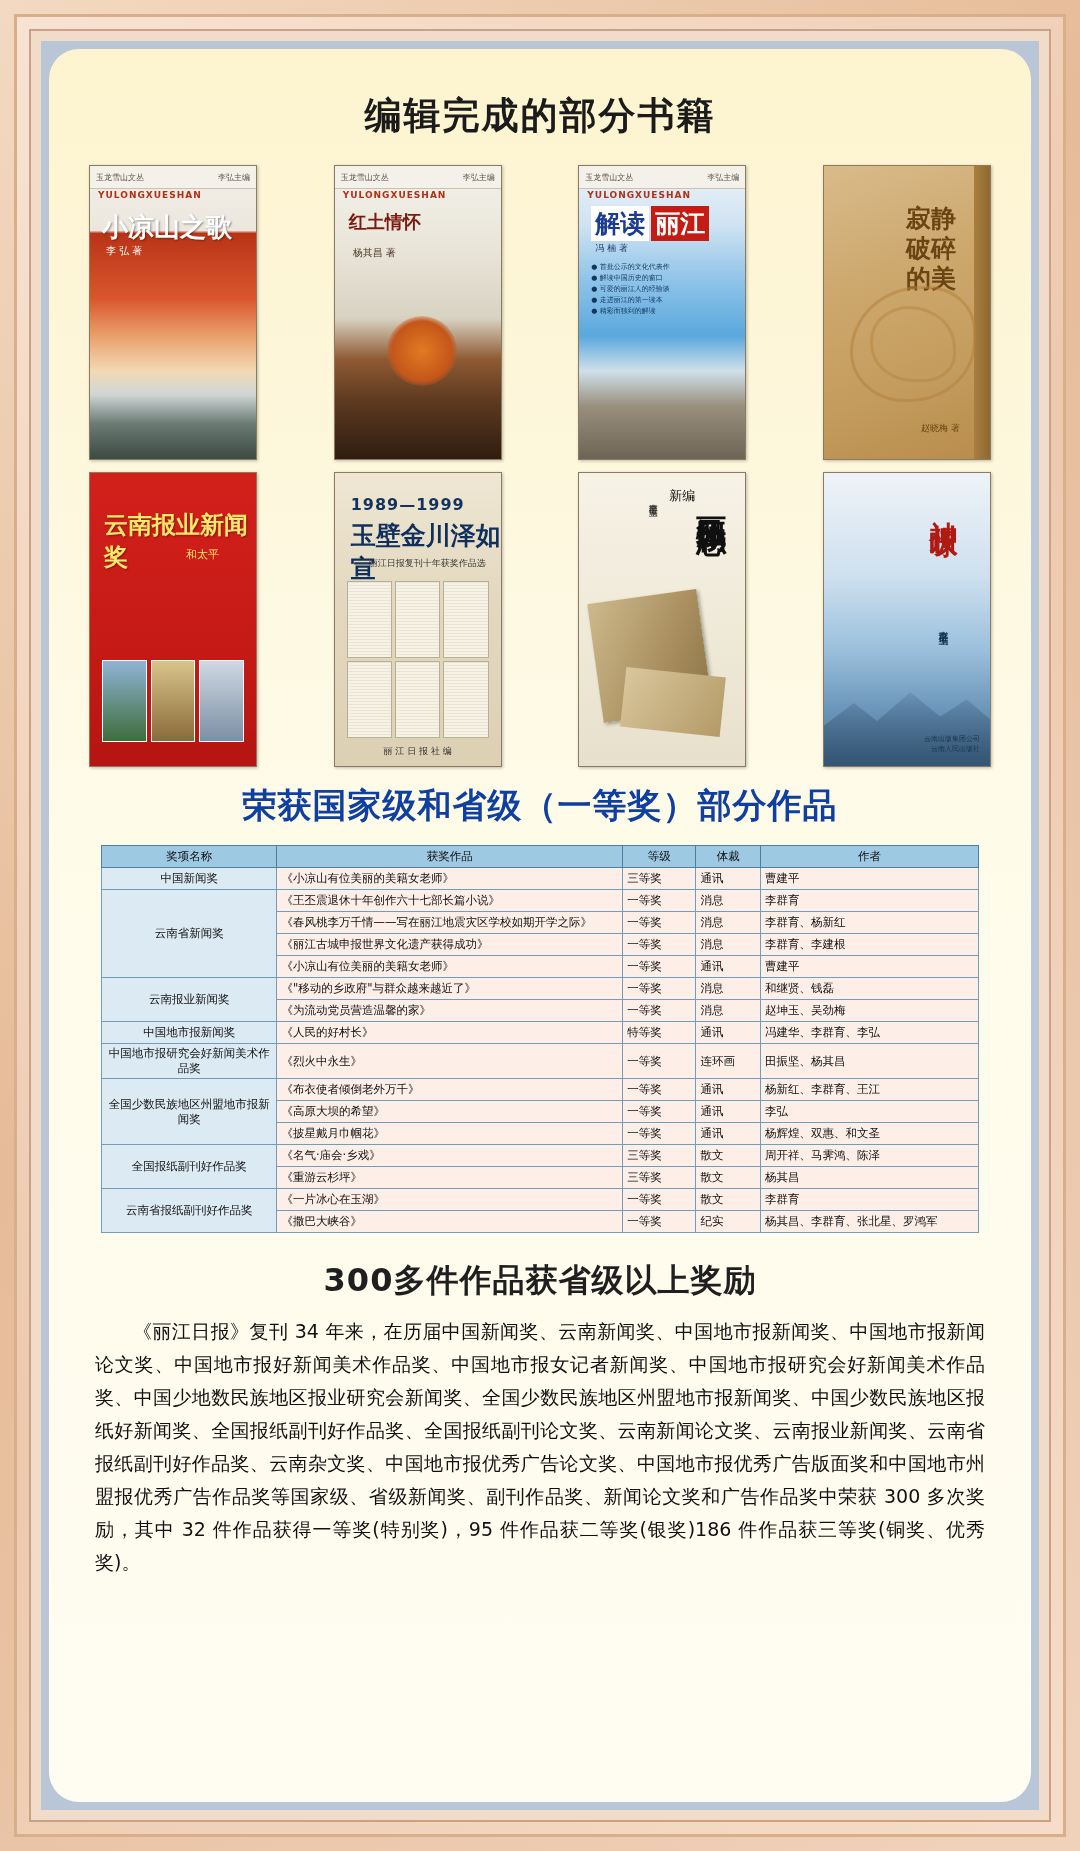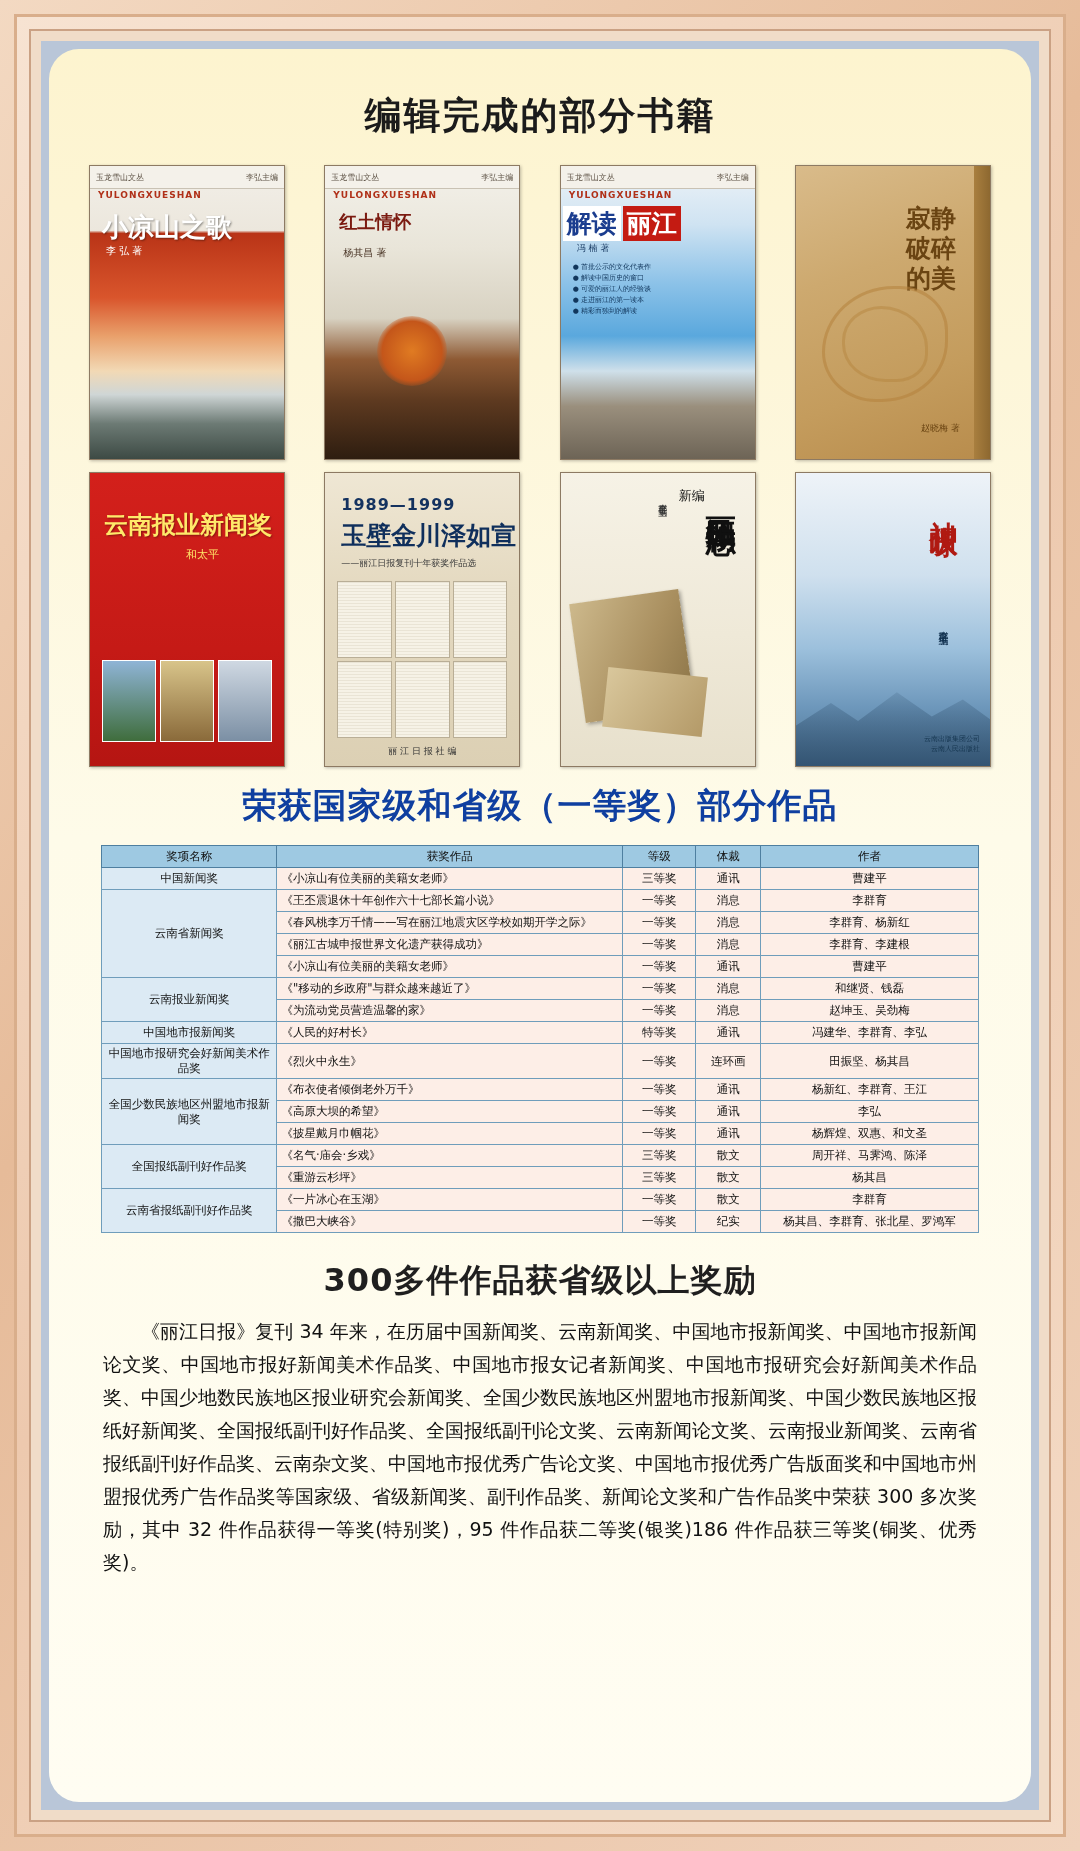--- a/index.html
+++ b/index.html
@@ -47,21 +47,21 @@
     letter-spacing:2px;
     font-weight:bold;
     color:#1b1b1b;
     font-family:"DejaVu Sans","Liberation Sans",sans-serif;
   }
   .books{
     display:flex;justify-content:space-between;gap:10px;
     margin:0 6px 12px 6px;
   }
   .book{
-    width:196px;height:295px;
+    width:168px;height:295px;
     border:1px solid #8d7a63;
     box-sizing:border-box;
     position:relative;
     overflow:hidden;
     box-shadow:1px 1px 3px rgba(0,0,0,.25);
   }
   
   .b1{background:linear-gradient(180deg,#f2efe8 0%,#ece7dd 22%,#b93417 23%,#d9552c 45%,#e9a06b 58%,#f2d9b5 70%,#cfd6d6 78%,#6c7a74 88%,#3d4a44 100%);}
   .b1 .hdr{height:22px;background:#f4f1ea;border-bottom:1px solid #c9c2b4;display:flex;align-items:center;justify-content:space-between;padding:0 6px;font-size:8px;color:#5d5245;}
   .b1 .ylong{position:absolute;top:24px;left:8px;font-size:9px;color:#b03018;letter-spacing:1px;font-weight:bold;}
@@ -71,21 +71,21 @@
   .b2{background:linear-gradient(180deg,#f3f1ea 0%,#e9e5d9 28%,#d8d2c2 52%,#8e5a34 66%,#5e3a20 80%,#2e1d10 100%);}
   .b2 .hdr{height:22px;background:#f4f1ea;border-bottom:1px solid #c9c2b4;display:flex;align-items:center;justify-content:space-between;padding:0 6px;font-size:8px;color:#5d5245;}
   .b2 .ylong{position:absolute;top:24px;left:8px;font-size:9px;color:#b03018;letter-spacing:1px;font-weight:bold;}
   .b2 .bigt{position:absolute;top:44px;left:14px;font-size:18px;color:#7b1a10;font-weight:bold;}
   .b2 .auth{position:absolute;top:80px;left:18px;font-size:10px;color:#4a3526;}
   .b2 .tree{position:absolute;left:52px;top:150px;width:70px;height:70px;border-radius:50%;background:radial-gradient(circle,#e07b22 0%,#c4561a 60%,rgba(160,70,20,0) 75%);}
   
   .b3{background:linear-gradient(180deg,#eef3f7 0%,#cfe3f2 20%,#8cc2e8 40%,#5aa8dd 58%,#cfe0ea 70%,#9a8f7d 82%,#6d6456 100%);}
   .b3 .hdr{height:22px;background:#f4f1ea;border-bottom:1px solid #c9c2b4;display:flex;align-items:center;justify-content:space-between;padding:0 6px;font-size:8px;color:#5d5245;}
   .b3 .ylong{position:absolute;top:24px;left:8px;font-size:9px;color:#b03018;letter-spacing:1px;font-weight:bold;}
-  .b3 .bigwrap{position:absolute;top:40px;left:2px;display:flex;align-items:center;}
+  .b3 .bigwrap{position:absolute;top:40px;left:12px;display:flex;align-items:center;}
   .b3 .bigt{font-size:25px;color:#1b3d8f;font-weight:bold;background:#fff;padding:1px 4px;}
   .b3 .redbox{background:#c41b12;color:#fff;font-size:25px;font-weight:bold;padding:1px 4px;margin-left:2px;}
   .b3 .auth{position:absolute;top:76px;left:16px;font-size:9px;color:#14365f;}
   .b3 .bullets{position:absolute;top:96px;left:12px;font-size:7px;color:#11365c;line-height:11px;}
   
   .b4{background:linear-gradient(160deg,#d9bb8a 0%,#cda96f 35%,#c49c5d 70%,#b88c4c 100%);}
   .b4 .edge{position:absolute;right:0;top:0;width:16px;height:100%;background:linear-gradient(90deg,#a97f3f,#8d6830);}
   .b4 .t{position:absolute;top:38px;right:34px;text-align:right;color:#6a4412;font-weight:bold;line-height:30px;font-size:25px;}
   .b4 .swirl{position:absolute;left:26px;top:120px;width:120px;height:110px;border:3px solid rgba(180,130,60,.55);border-radius:60% 40% 55% 45%;}
   .b4 .swirl2{position:absolute;left:46px;top:140px;width:80px;height:70px;border:3px solid rgba(180,130,60,.45);border-radius:50% 60% 40% 55%;}
@@ -127,28 +127,28 @@
   table.awards{
     width:calc(100% - 36px);margin:0 18px;border-collapse:collapse;
     font-size:11.5px;color:#111;table-layout:fixed;
   }
   table.awards th{
     background:#9ec9e2;border:1px solid #4e7fa0;padding:3px 2px;font-weight:normal;text-align:center;
   }
   table.awards td{
     border:1px solid #6f9dbb;padding:2px 4px;background:#fdeee7;height:17px;
   }
-  table.awards td.c{text-align:center;}
+  table.awards td.c{}
   table.awards td.g{background:#dceaf4;text-align:center;}
   table.awards td.work{text-align:left;}
   h2.section2{
     margin:26px 0 12px 0;text-align:center;font-size:32px;font-weight:bold;color:#1f1f1f;letter-spacing:1px;
   }
   p.body{
-    margin:0 20px;font-size:19px;line-height:33px;color:#111;text-align:justify;text-indent:2em;
+    margin:0 12px;font-size:19px;line-height:33px;color:#111;text-align:justify;text-indent:2em;
     font-family:"DejaVu Sans","Liberation Sans",sans-serif;
   }
 </style>
 </head>
 <body>
 
 <div class="outer-frame">
  <div class="frame-2">
   <div class="frame-3">
    <div class="frame-inner">

